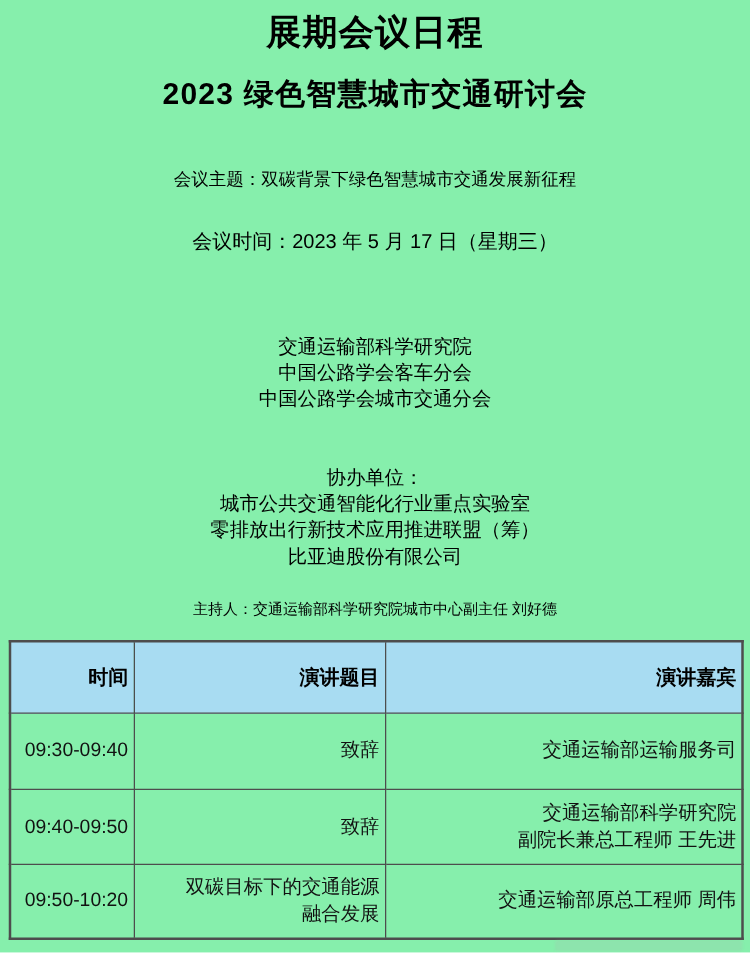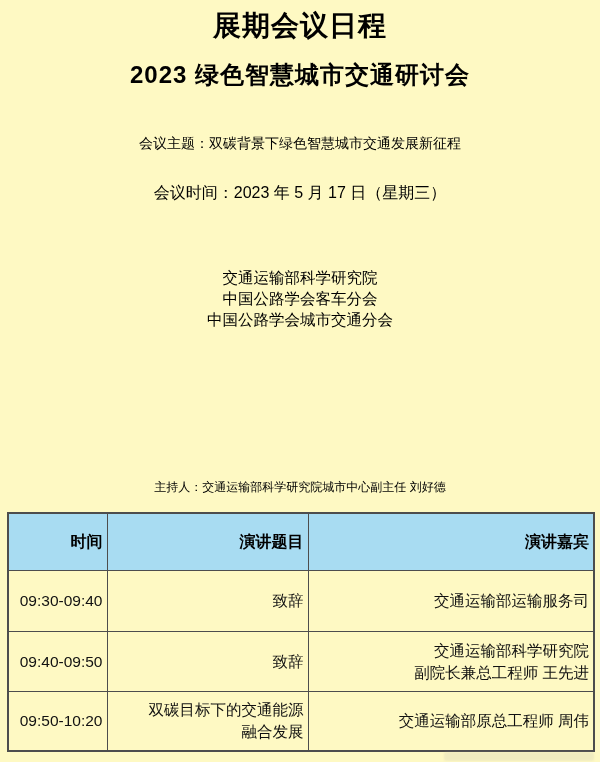--- a/index.html
+++ b/index.html
@@ -1,20 +1,20 @@
 <!DOCTYPE html>
 <html><head>
 <meta charset="utf-8">
 <style>
   html, body { margin: 0; padding: 0; background: #ffffff; }
   .page {
     position: relative;
     width: 600px;
     height: 762px;
-    background: #fef9c3;
+    background: #86efac;
     font-family: "Liberation Sans", "DejaVu Sans", sans-serif;
     color: #000000;
     overflow: hidden;
   }
   .centered { position: absolute; left: 0; right: 0; text-align: center; }
   .title-main   { top: 7px;   font-size: 28px; font-weight: 700; letter-spacing: 1px; }
   .title-conf   { top: 59px;  font-size: 24px; font-weight: 700; letter-spacing: 1px; }
   .title-theme  { top: 135px; font-size: 14px; font-weight: 400; }
   .meta-time    { top: 183px; font-size: 16px; }
   .meta-loc     { top: 229px; font-size: 16px; }
@@ -73,20 +73,26 @@
   <div class="centered title-theme">会议主题：双碳背景下绿色智慧城市交通发展新征程</div>
 
   <div class="centered meta-time">会议时间：2023 年 5 月 17 日（星期三）</div>
 
   <div class="centered org-block main">
     <div>交通运输部科学研究院</div>
     <div>中国公路学会客车分会</div>
     <div>中国公路学会城市交通分会</div>
   </div>
 
+  <div class="centered org-block co">
+    <div>协办单位：</div>
+    <div>城市公共交通智能化行业重点实验室</div>
+    <div>零排放出行新技术应用推进联盟（筹）</div>
+    <div>比亚迪股份有限公司</div>
+  </div>
 
   <div class="centered host-line">主持人：交通运输部科学研究院城市中心副主任 刘好德</div>
 
   <table class="schedule">
     <colgroup>
       <col class="col-time">
       <col class="col-topic">
       <col class="col-speaker">
     </colgroup>
     <thead>

